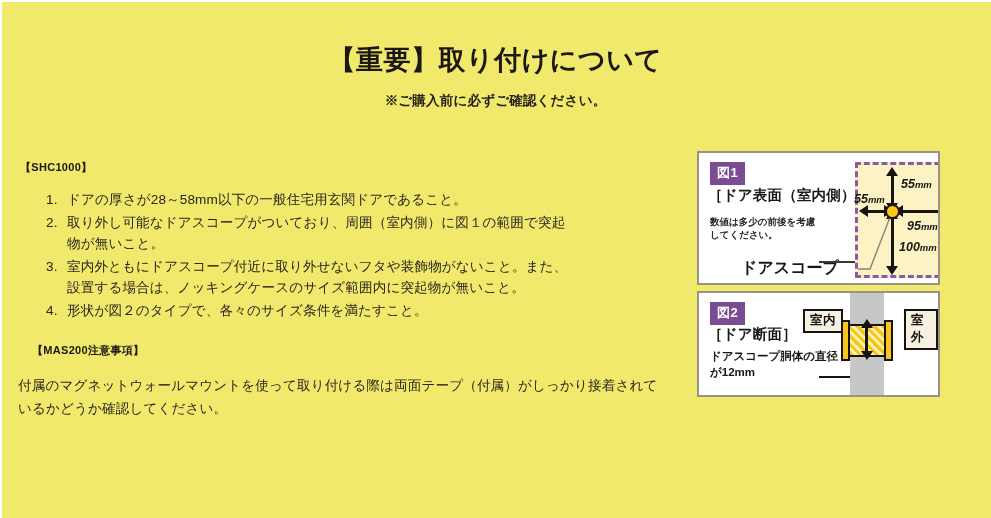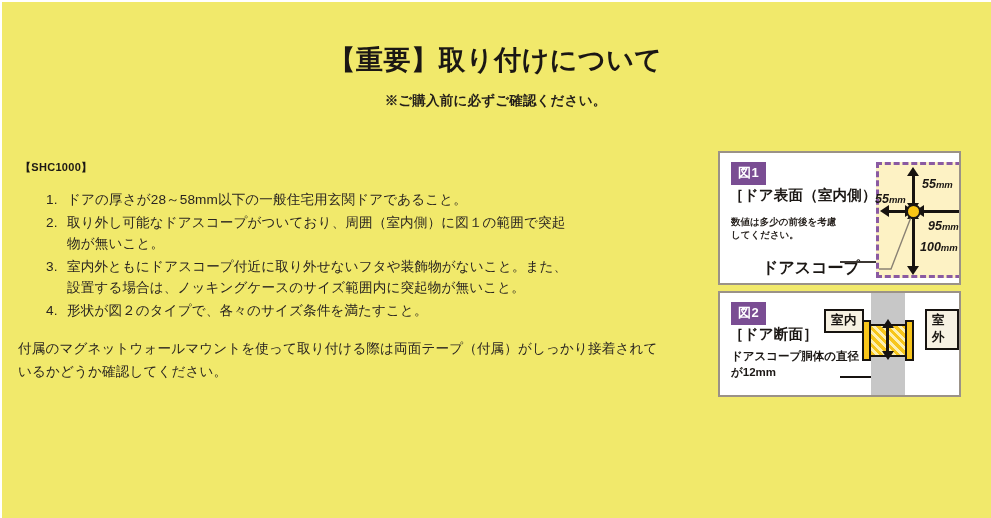--- a/index.html
+++ b/index.html
@@ -59,21 +59,21 @@
   }
 
   #mas-head { margin-top: 22px; margin-left: 14px; }
 
   #mas-body {
     margin-top: 16px; font-size: 13.6px; line-height: 23px;
     color: #2a2521; width: 640px; letter-spacing: 0.1px;
   }
 
   
-  #diagrams { position: absolute; left: 697px; top: 151px; width: 243px; margin-left: 21px; }
+  #diagrams { position: absolute; left: 697px; top: 151px; width: 243px; }
 
   .panel {
     background: #ffffff;
     border: 2px solid #9b9287;
     position: relative;
     overflow: hidden;
   }
   #panel1 { height: 134px; }
   #panel2 { height: 106px; margin-top: 6px; }
 
@@ -212,20 +212,21 @@
       <span>室内外ともにドアスコープ付近に取り外せないフタや装飾物がないこと。また、</span>
       <span class="l2">設置する場合は、ノッキングケースのサイズ範囲内に突起物が無いこと。</span>
     </li>
     <li>
       <span class="num">4.</span>
       <span>形状が図２のタイプで、各々のサイズ条件を満たすこと。</span>
     </li>
   </ol>
 
 
+  <div id="mas-head" class="section-head">【MAS200注意事項】</div>
 
   <div id="mas-body">付属のマグネットウォールマウントを使って取り付ける際は両面テープ（付属）がしっかり接着されているかどうか確認してください。</div>
 </div>
 
 <div id="diagrams">
 
   <div id="panel1" class="panel">
     <div class="fig-badge">図1</div>
     <div id="fig1-caption" class="fig-caption">［ドア表面（室内側）］</div>
     <div id="fig1-note">数値は多少の前後を考慮してください。</div>

